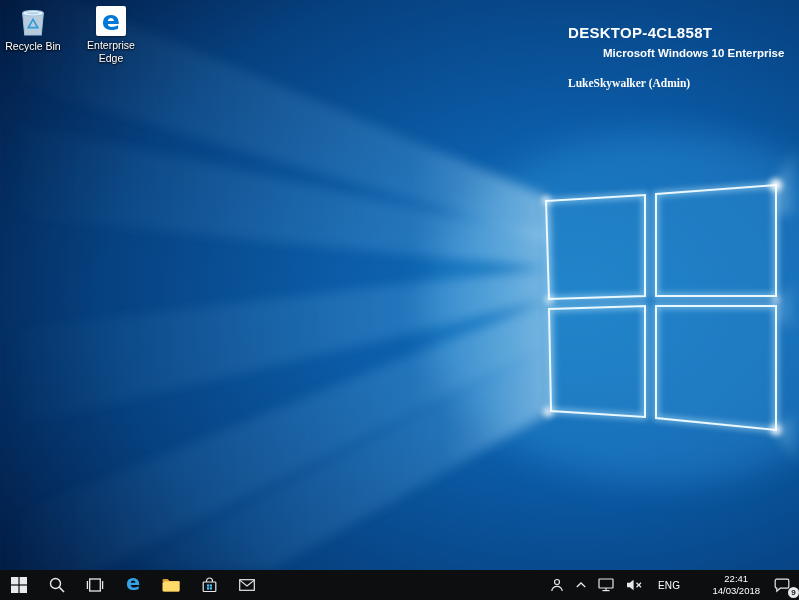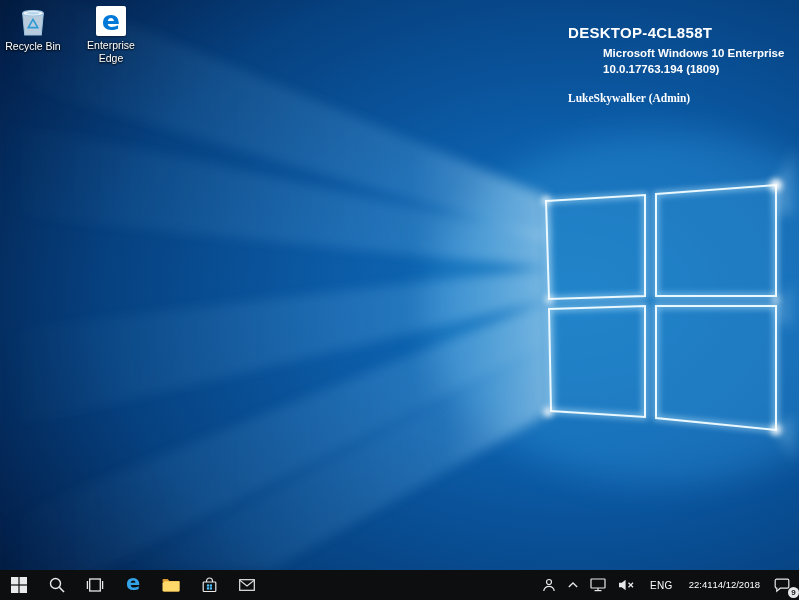--- a/index.html
+++ b/index.html
@@ -33,22 +33,22 @@
              background:#0c0e10; display:flex; align-items:stretch; z-index:5; }
   .tb-btn { width:38px; height:30px; border:none; background:transparent;
             display:flex; align-items:center; justify-content:center; cursor:pointer; }
   .edge-e-task { color:#35a3e8; font-size:21px; font-weight:bold; line-height:1;
                  font-family:"DejaVu Sans", sans-serif; margin-top:-3px; }
 
   .tray { margin-left:auto; display:flex; align-items:stretch; }
   .tray-btn { border:none; background:transparent; color:#fff; cursor:pointer;
               display:flex; align-items:center; justify-content:center; padding:0 6px; position:relative; }
   .lang { font-size:10px; padding:0 8px; font-weight:normal; letter-spacing:.3px; }
-  .clock { display:flex; flex-direction:row; align-items:center; justify-content:center;
-           font-size:9.5px; line-height:1.25; padding:0 8px; }
+  .clock { display:flex; flex-direction:column; align-items:center; justify-content:center;
+           font-size:9.5px; line-height:1.25; padding:0 8px;margin-left:16px; }
   .badge { position:absolute; right:0; bottom:2px; min-width:11px; height:11px; border-radius:6px;
            background:#e8e8e8; color:#15181a; font-size:8px; font-weight:bold;
            display:flex; align-items:center; justify-content:center; padding:0 2px; }
 </style>
 </head>
 <body>
 
 <div class="screen">
 
   <div class="desktop">
@@ -135,21 +135,20 @@
         <div class="edge-tile">
           <span class="e">e</span>
         </div>
         <span class="label">Enterprise Edge</span>
       </div>
     </div>
 
     <div class="sysinfo">
       <div class="host">DESKTOP-4CL858T</div>
       <div class="line">Microsoft Windows 10 Enterprise</div>
-      <div class="line">10.0.17763.194 (1809)</div>
       <div class="user">LukeSkywalker (Admin)</div>
     </div>
   </div>
 
   <div class="taskbar">
 
     <button class="tb-btn">
       <svg width="16" height="16" viewBox="0 0 16 16" fill="#e8eaec">
         <rect x="0" y="0" width="7.4" height="7.4"></rect>
         <rect x="8.6" y="0" width="7.4" height="7.4"></rect>
@@ -232,21 +231,21 @@
           <polygon points="1,3.8 3.8,3.8 7.6,0.8 7.6,11.2 3.8,8.2 1,8.2" fill="#e8e8e8"></polygon>
           <line x1="10.5" y1="3.8" x2="15" y2="8.2" stroke="#e8e8e8" stroke-width="1.3"></line>
           <line x1="15" y1="3.8" x2="10.5" y2="8.2" stroke="#e8e8e8" stroke-width="1.3"></line>
         </svg>
       </button>
 
       <button class="tray-btn lang">ENG</button>
 
       <button class="tray-btn clock">
         <span>22:41</span>
-        <span>14/12/2018</span>
+        <span>14/03/2018</span>
       </button>
 
       <button class="tray-btn" style="padding:0 9px 0 6px;">
         <svg width="16" height="15" viewBox="0 0 16 15" fill="none" stroke="#e8e8e8" stroke-width="1.2">
           <path d="M2.6,1.2 h10.8 a1.4,1.4 0 0 1 1.4,1.4 v6.2 a1.4,1.4 0 0 1 -1.4,1.4 h-7.2 l-3.4,3 v-3 h-0.2 a1.4,1.4 0 0 1 -1.4,-1.4 v-6.2 a1.4,1.4 0 0 1 1.4,-1.4 z"></path>
         </svg>
         <span class="badge">9</span>
       </button>
     </div>
   </div>

